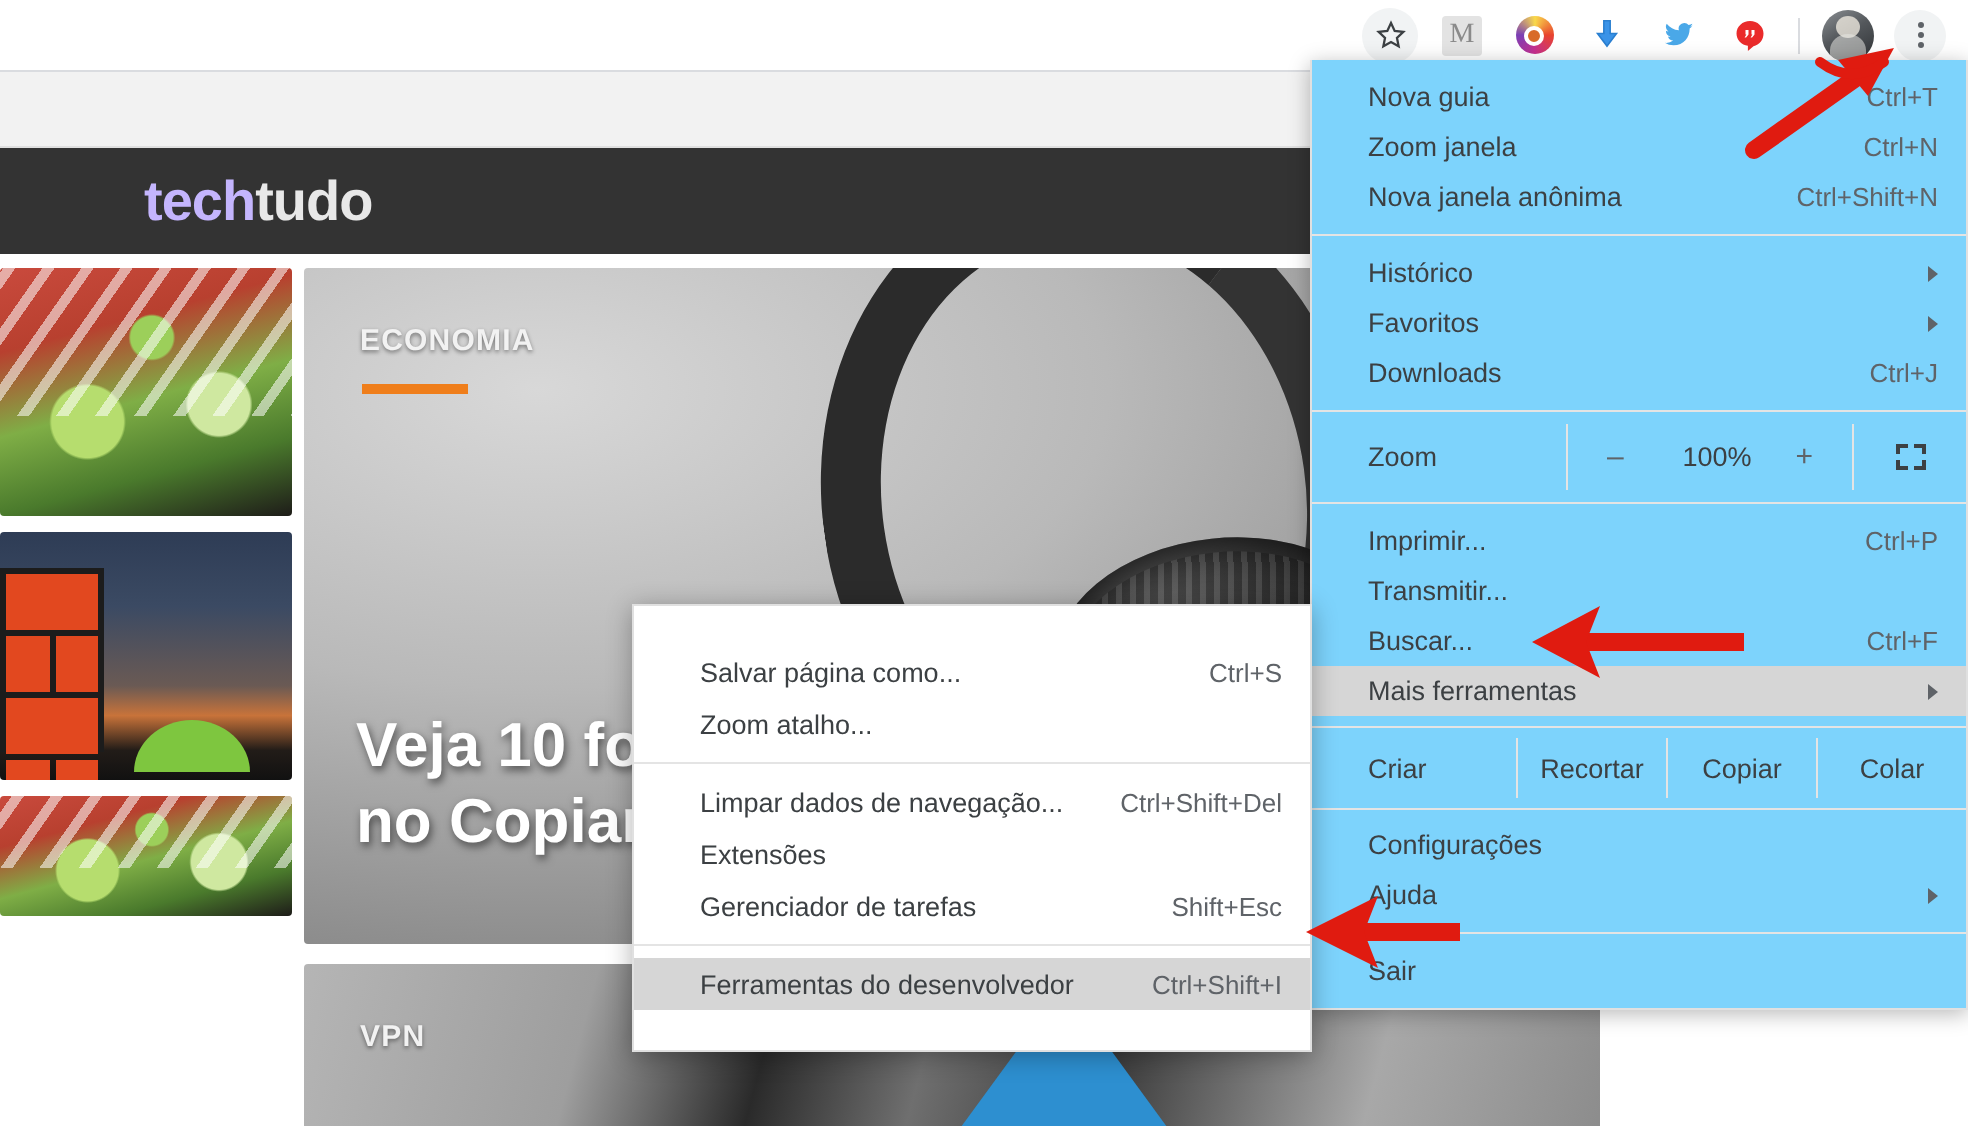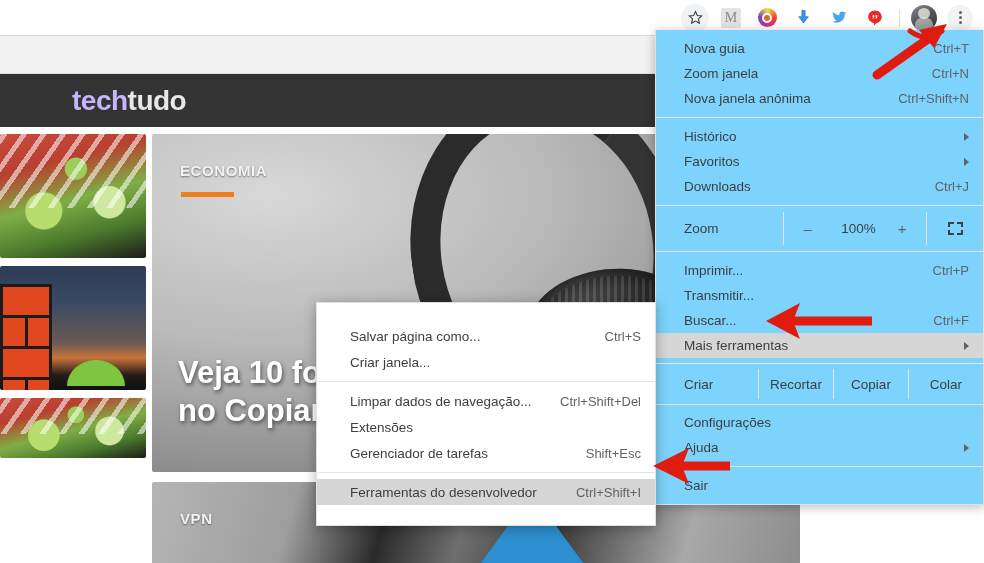--- a/index.html
+++ b/index.html
@@ -383,21 +383,21 @@
       <span class="label">Sair</span>
     </div>
   </div>
 
   <div id="submenu">
     <div class="mi">
       <span class="label">Salvar página como...</span>
       <span class="accel">Ctrl+S</span>
     </div>
     <div class="mi">
-      <span class="label">Criar janela...</span>
+      <span class="label">Zoom atalho...</span>
     </div>
 
     <div class="msep"></div>
 
     <div class="mi">
       <span class="label">Limpar dados de navegação...</span>
       <span class="accel">Ctrl+Shift+Del</span>
     </div>
     <div class="mi">
       <span class="label">Extensões</span>

